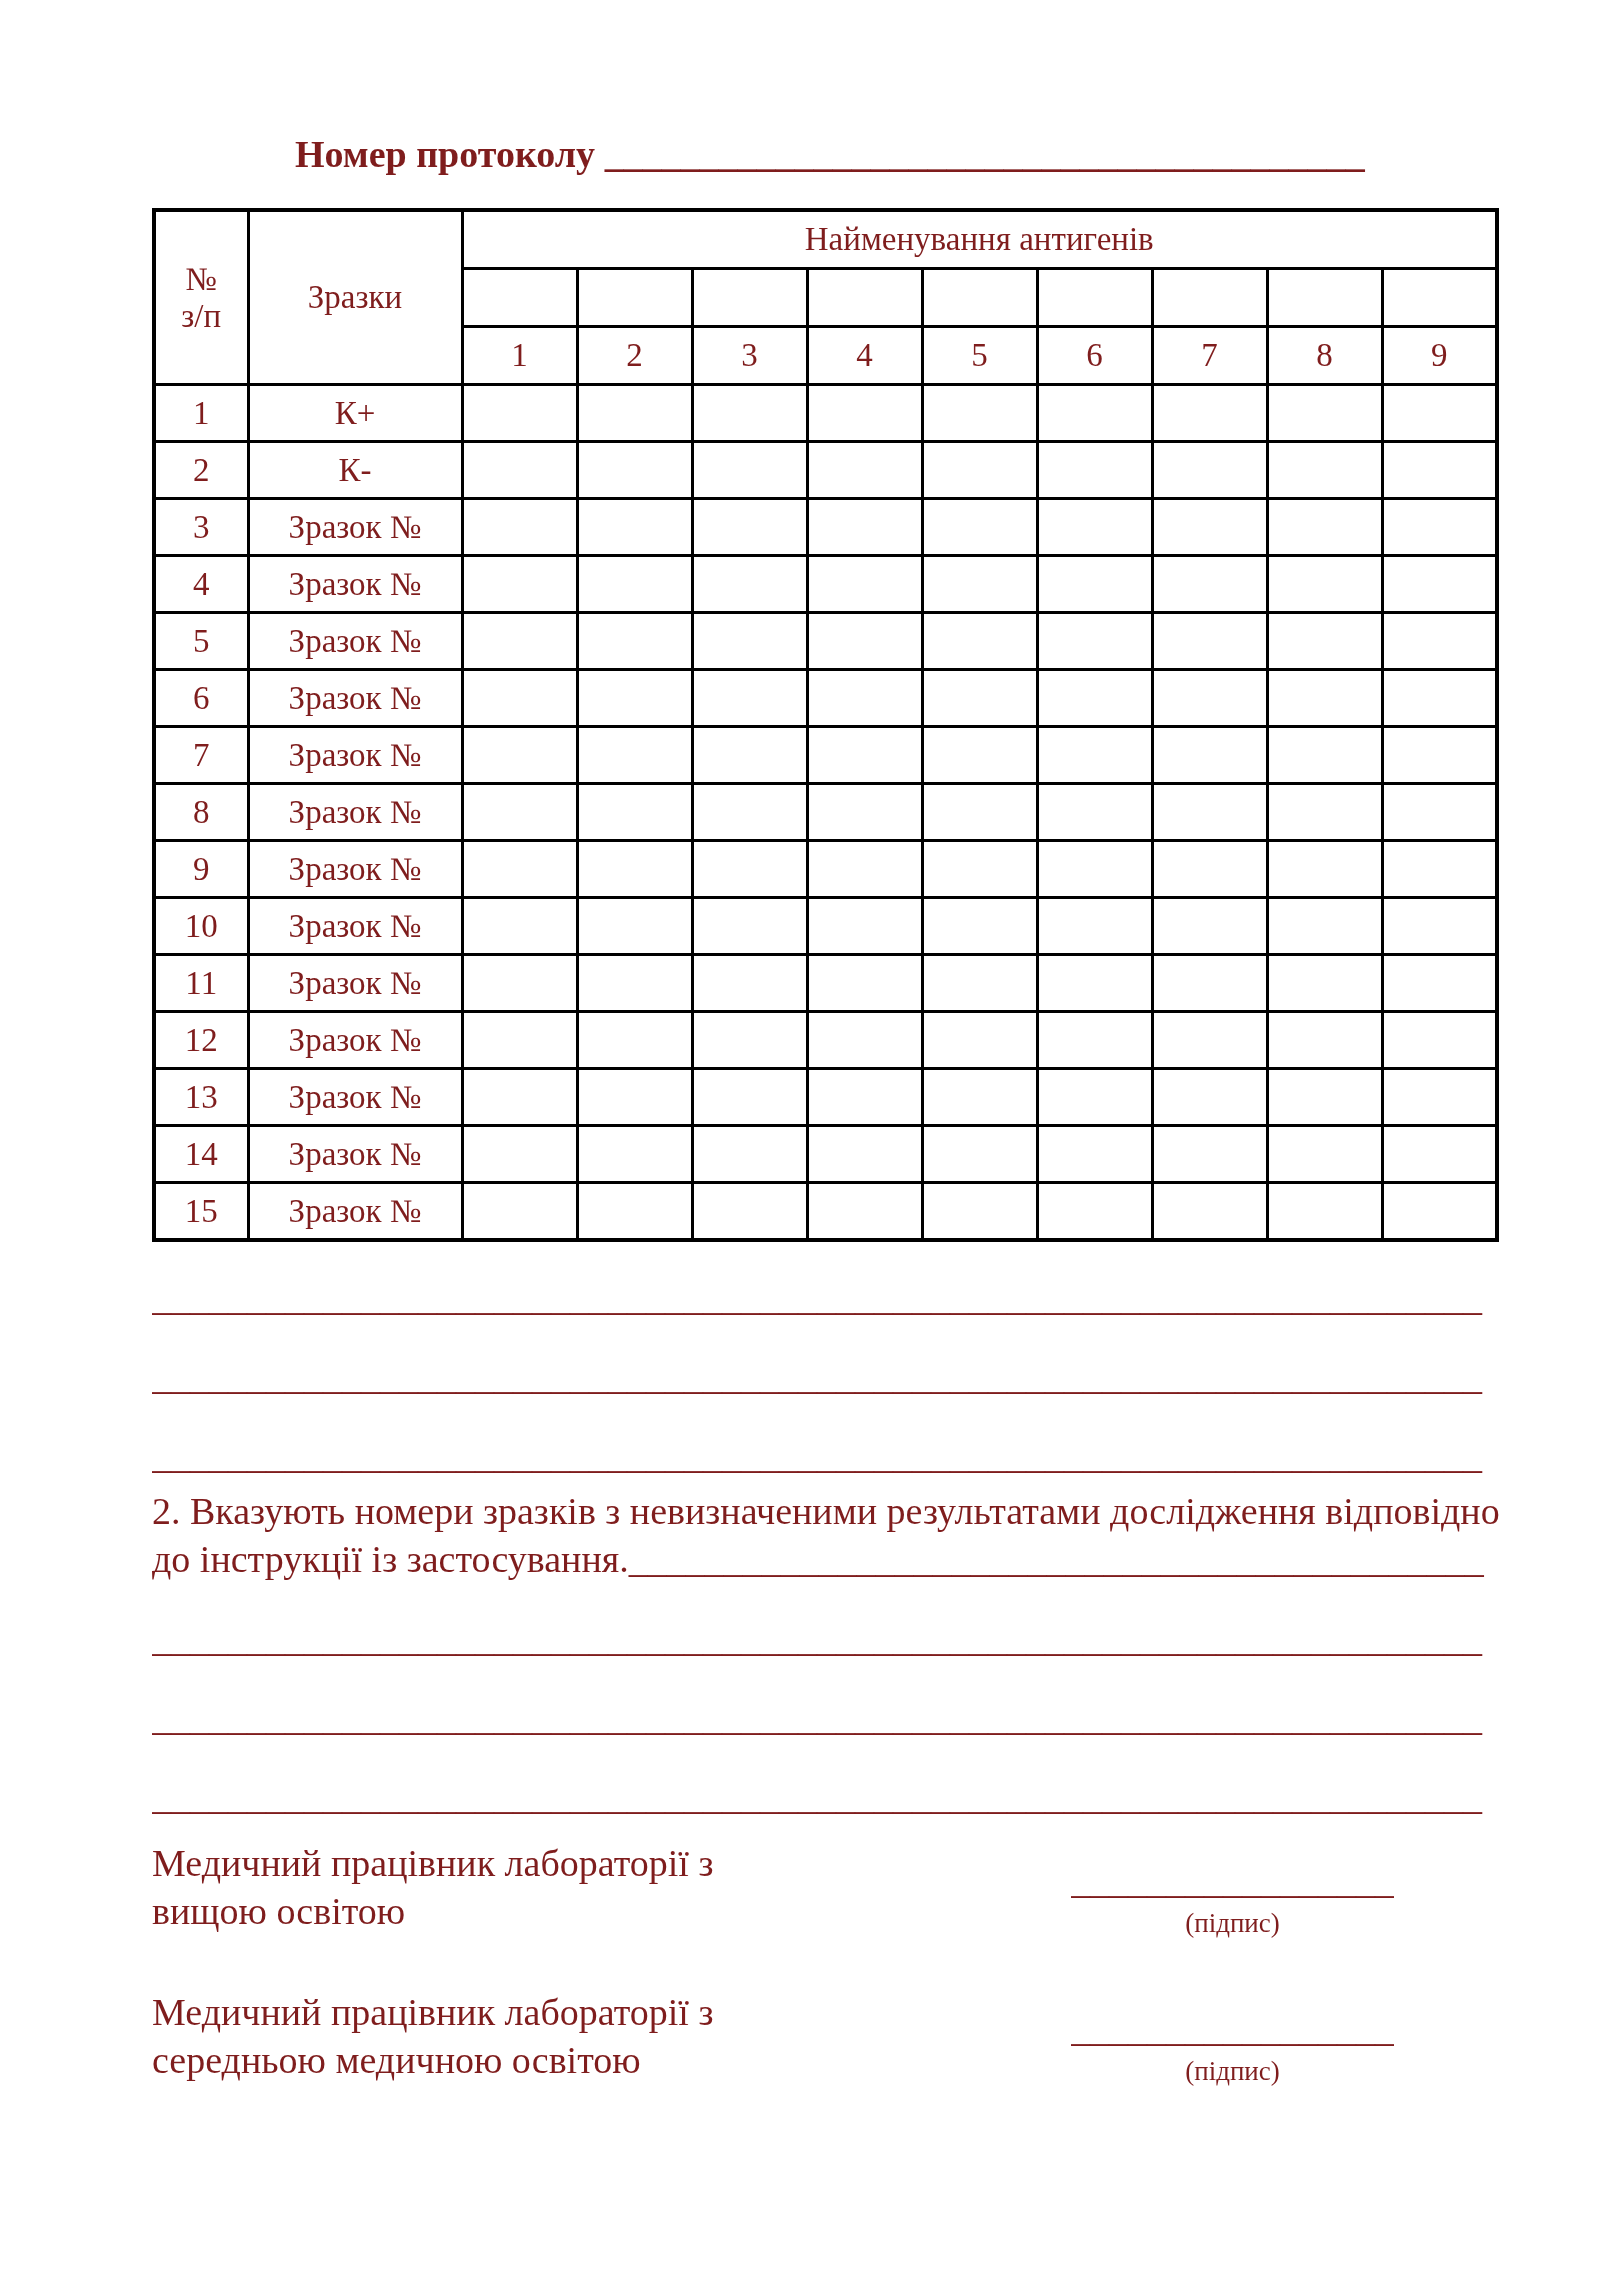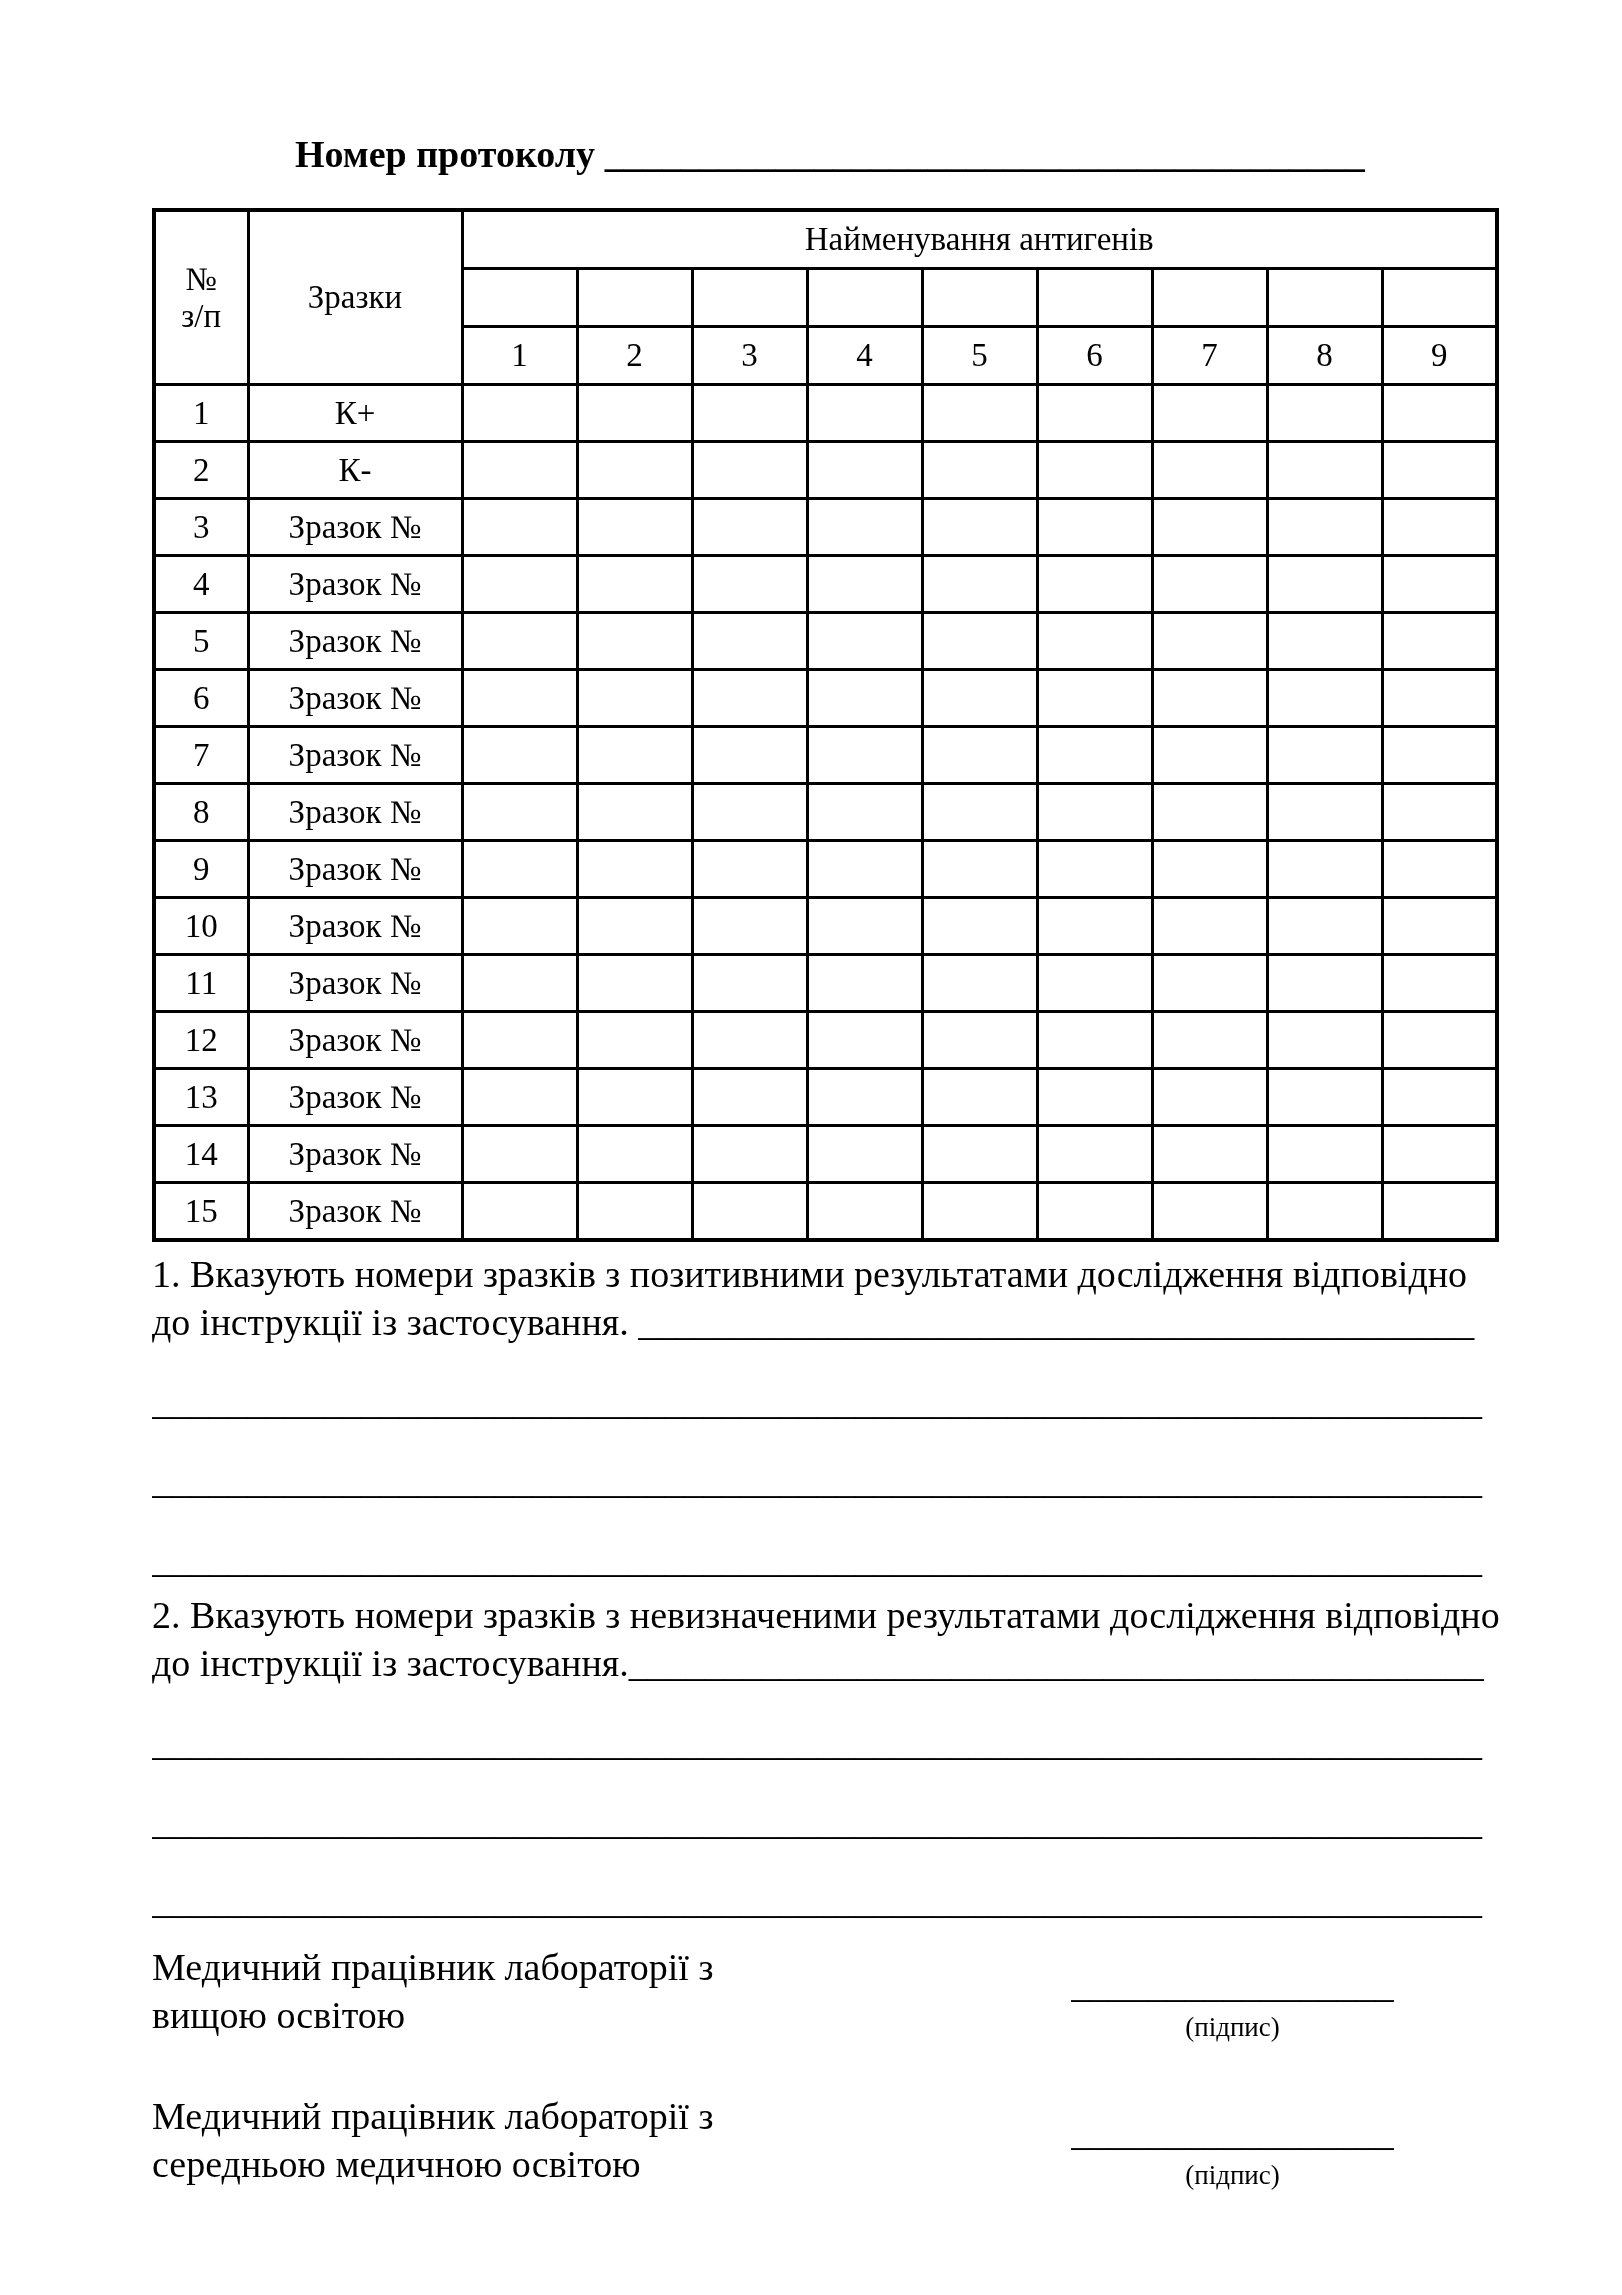--- a/index.html
+++ b/index.html
@@ -1,21 +1,21 @@
 <!DOCTYPE html>
 <html style="font-size:10.5px"><head>
 <meta charset="utf-8">
 <style>
   html,body{margin:0;padding:0;background:#ffffff;}
   .page{
     position:relative;
     width:1623px;
     height:2295px;
     background:#ffffff;
-    color:#000000;
+    color:#7f1d1d;
     font-family:"Liberation Serif","DejaVu Serif",serif;
     font-size:38px;
     line-height:48px;
     overflow:hidden;
     box-sizing:border-box;
   }
   .content{
     position:absolute;
     left:152px;
     top:0;
@@ -320,24 +320,20 @@
         <td></td>
         <td></td>
         <td></td>
         <td></td>
         <td></td>
       </tr>
         </tbody>
     </table>
 
 
-    <div class="para">
-      <div class="nowrap">1. Вказують номери зразків з позитивними результатами дослідження відповідно</div>
-      <div class="nowrap"><span>до інструкції із застосування. </span><span>____________________________________________</span></div>
-    </div>
 
     <div class="blank-block">
       <div class="fill-line nowrap">______________________________________________________________________</div>
       <div class="fill-line nowrap">______________________________________________________________________</div>
       <div class="fill-line nowrap">______________________________________________________________________</div>
     </div>
 
     <div class="para">
       <div class="nowrap">2. Вказують номери зразків з невизначеними результатами дослідження відповідно</div>
       <div class="nowrap"><span>до інструкції із застосування.</span><span>_____________________________________________</span></div>

